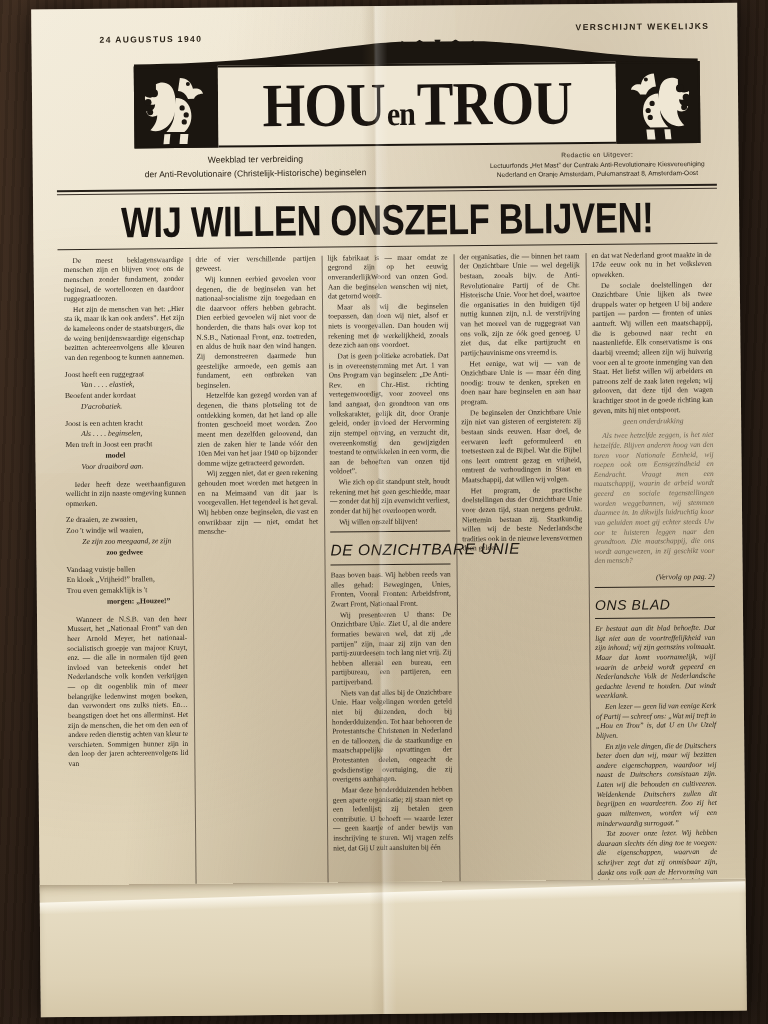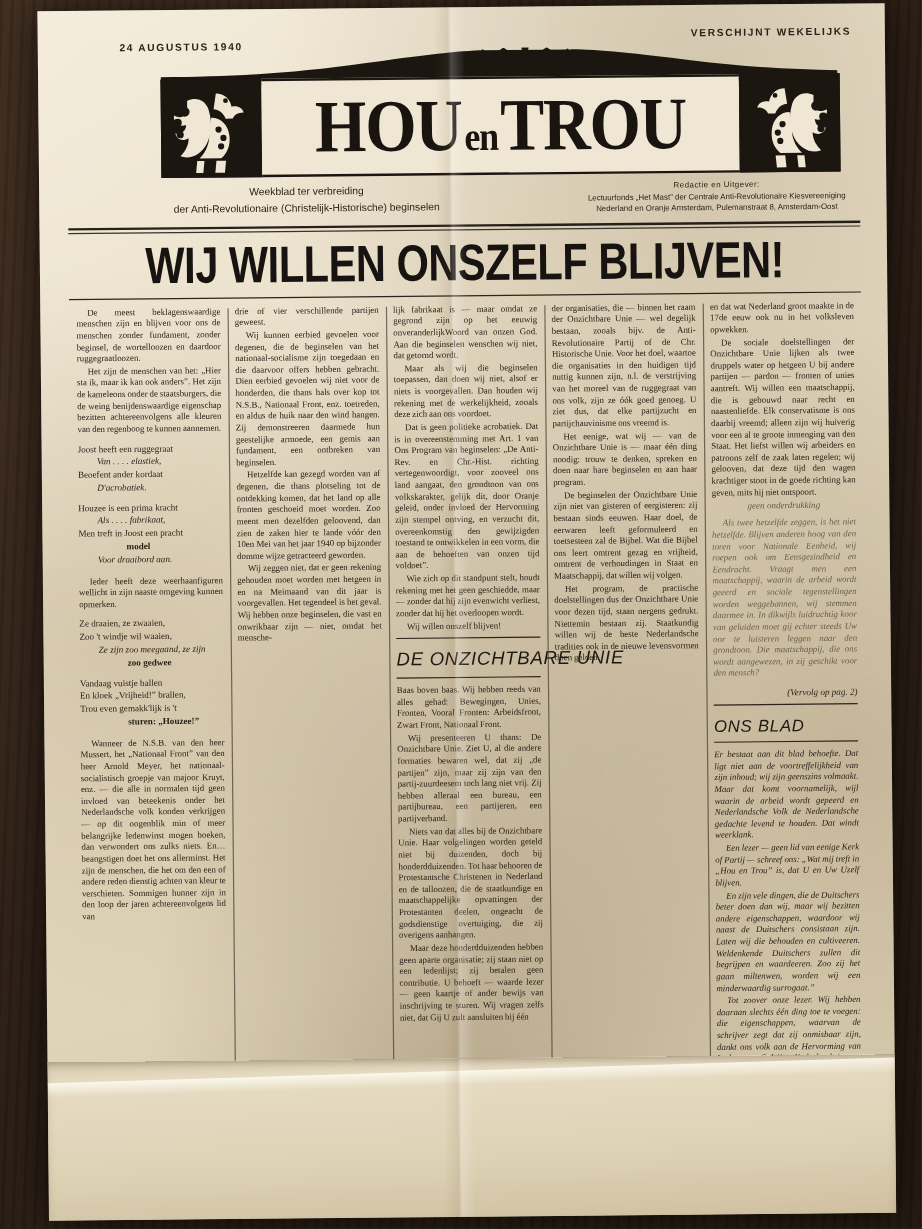--- a/index.html
+++ b/index.html
@@ -266,39 +266,39 @@
         <div class="col">
           <p class="body">De meest beklagenswaardige menschen zijn en blijven voor ons de menschen zonder fundament, zonder beginsel, de wortelloozen en daardoor ruggegraatloozen.</p>
           <p class="body">Het zijn de menschen van het: „Hier sta ik, maar ik kan ook anders”. Het zijn de kameleons onder de staatsburgers, die de weing benijdenswaardige eigenschap bezitten achtereenvolgens alle kleuren van den regenboog te kunnen aannemen.</p>
 
           <div class="poem">
             <div>Joost heeft een ruggegraat</div>
             <div class="ind">Van . . . . elastiek,</div>
             <div>Beoefent ander kordaat</div>
             <div class="ind">D'acrobatiek.</div>
             <div class="gap"></div>
-            <div>Houzee is een prima kracht</div>
-            <div class="ind">Als . . . . fabrikaat,</div>
+            <div>Joost is een achten kracht</div>
+            <div class="ind">Als . . . . beginselen,</div>
             <div>Men treft in Joost een pracht</div>
             <div class="ind2">model</div>
             <div class="ind">Voor draaibord aan.</div>
           </div>
 
           <p class="body">Ieder heeft deze weerhaanfiguren wellicht in zijn naaste omgeving kunnen opmerken.</p>
 
           <div class="poem">
             <div>Ze draaien, ze zwaaien,</div>
             <div>Zoo 't windje wil waaien,</div>
             <div class="ind">Ze zijn zoo meegaand, ze zijn</div>
             <div class="ind2">zoo gedwee</div>
             <div class="gap"></div>
             <div>Vandaag vuistje ballen</div>
             <div>En kloek „Vrijheid!” brallen,</div>
             <div>Trou even gemakk'lijk is 't</div>
-            <div class="ind2">sturen: „Houzee!”</div>
+            <div class="ind2">morgen: „Houzee!”</div>
           </div>
 
           <p class="body">Wanneer de N.S.B. van den heer Mussert, het „Nationaal Front” van den heer Arnold Meyer, het nationaal-socialistisch groepje van majoor Kruyt, enz. — die alle in normalen tijd geen invloed van beteekenis onder het Nederlandsche volk konden verkrijgen — op dit oogenblik min of meer belangrijke ledenwinst mogen boeken, dan verwondert ons zulks niets. En… beangstigen doet het ons allerminst. Het zijn de menschen, die het om den een of andere reden dienstig achten van kleur te verschieten. Sommigen hunner zijn in den loop der jaren achtereenvolgens lid van</p>
         </div>
 
         <div class="col">
           <p class="body noind">drie of vier verschillende partijen geweest.</p>
           <p class="body">Wij kunnen eerbied gevoelen voor degenen, die de beginselen van het nationaal-socialisme zijn toegedaan en die daarvoor offers hebben gebracht. Dien eerbied gevoelen wij niet voor de honderden, die thans hals over kop tot N.S.B., Nationaal Front, enz. toetreden, en aldus de huik naar den wind hangen. Zij demonstreeren daarmede hun geestelijke armoede, een gemis aan fundament, een ontbreken van beginselen.</p>
           <p class="body">Hetzelfde kan gezegd worden van af degenen, die thans plotseling tot de ontdekking komen, dat het land op alle fronten geschoeid moet worden. Zoo meent men dezelfden geloovend, dan zien de zaken hier te lande vóór den 10en Mei van het jaar 1940 op bijzonder domme wijze getracteerd geworden.</p>
           <p class="body">Wij zeggen niet, dat er geen rekening gehouden moet worden met hetgeen in en na Meimaand van dit jaar is voorgevallen. Het tegendeel is het geval. Wij hebben onze beginselen, die vast en onwrikbaar zijn — niet, omdat het mensche-</p>

